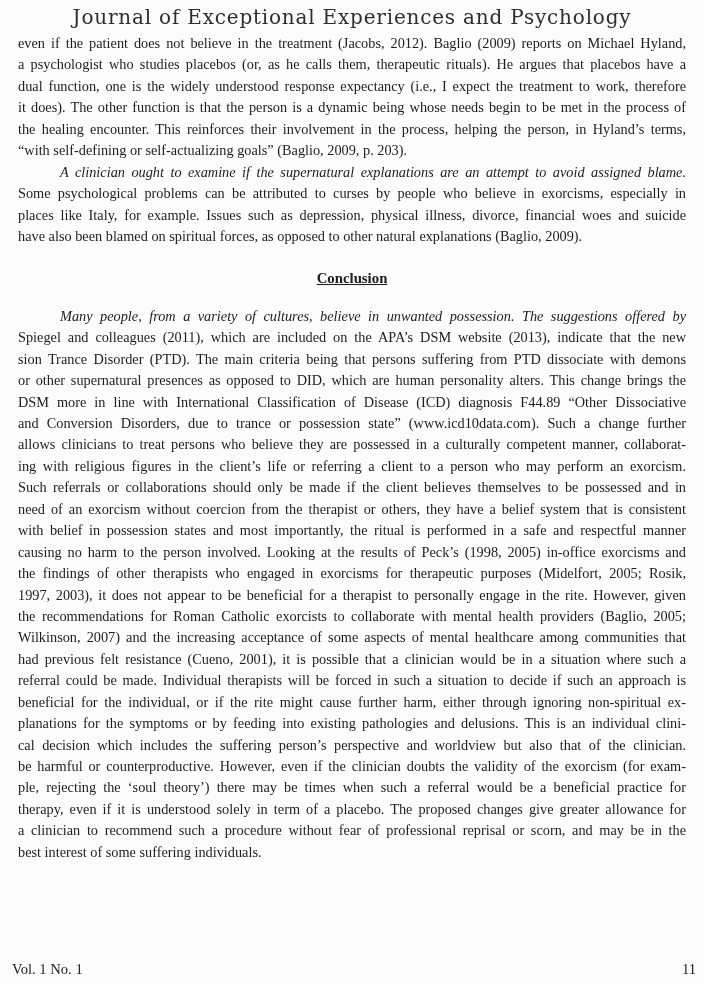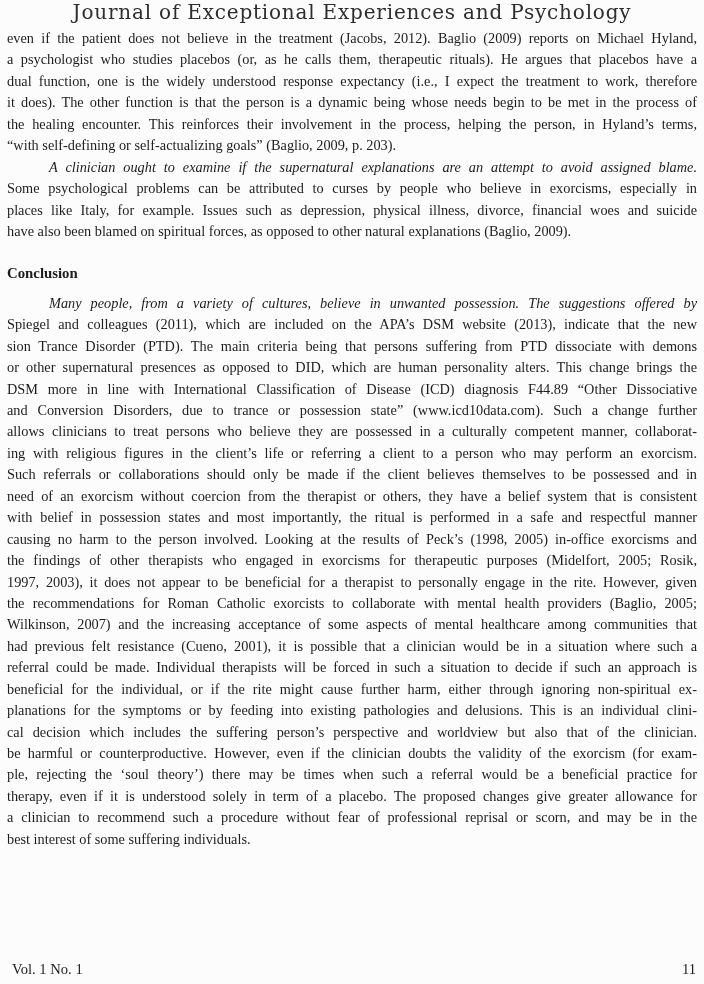--- a/index.html
+++ b/index.html
@@ -12,30 +12,31 @@
     color: #1d1d1d;
     overflow: hidden;
     position: relative;
   }
   .page {
     width: 704px;
     height: 984px;
     position: relative;
   }
   .journal-header {
+    padding-top: 5px;
     height: 28px;
     text-align: center;
     font-family: "DejaVu Serif", serif;
     font-size: 20px;
     letter-spacing: 0.8px;
     color: #2e2e2e;
     white-space: nowrap;
   }
   main {
-    padding: 0 7px;
+    padding: 0 18px;
     font-size: 14.3px;
   }
   .para {
     margin: 0;
     padding: 0;
   }
   .line {
     height: 21.45px;
     line-height: 21.45px;
     text-align: justify;
@@ -50,23 +51,25 @@
     -moz-text-align-last: left;
   }
   .line.indent {
     padding-left: 42px;
     font-style: italic;
   }
   .heading {
     height: 21.45px;
     line-height: 21.45px;
     margin-top: 21px;
-    margin-bottom: 8px;
+    margin-bottom: 16px;
+    text-align: center;
     font-weight: bold;
     font-size: 14.8px;
+    text-decoration: underline;
   }
   .footer {
     position: absolute;
     left: 12px;
     right: 8px;
     top: 961px;
     display: flex;
     justify-content: space-between;
     font-size: 14.6px;
   }

